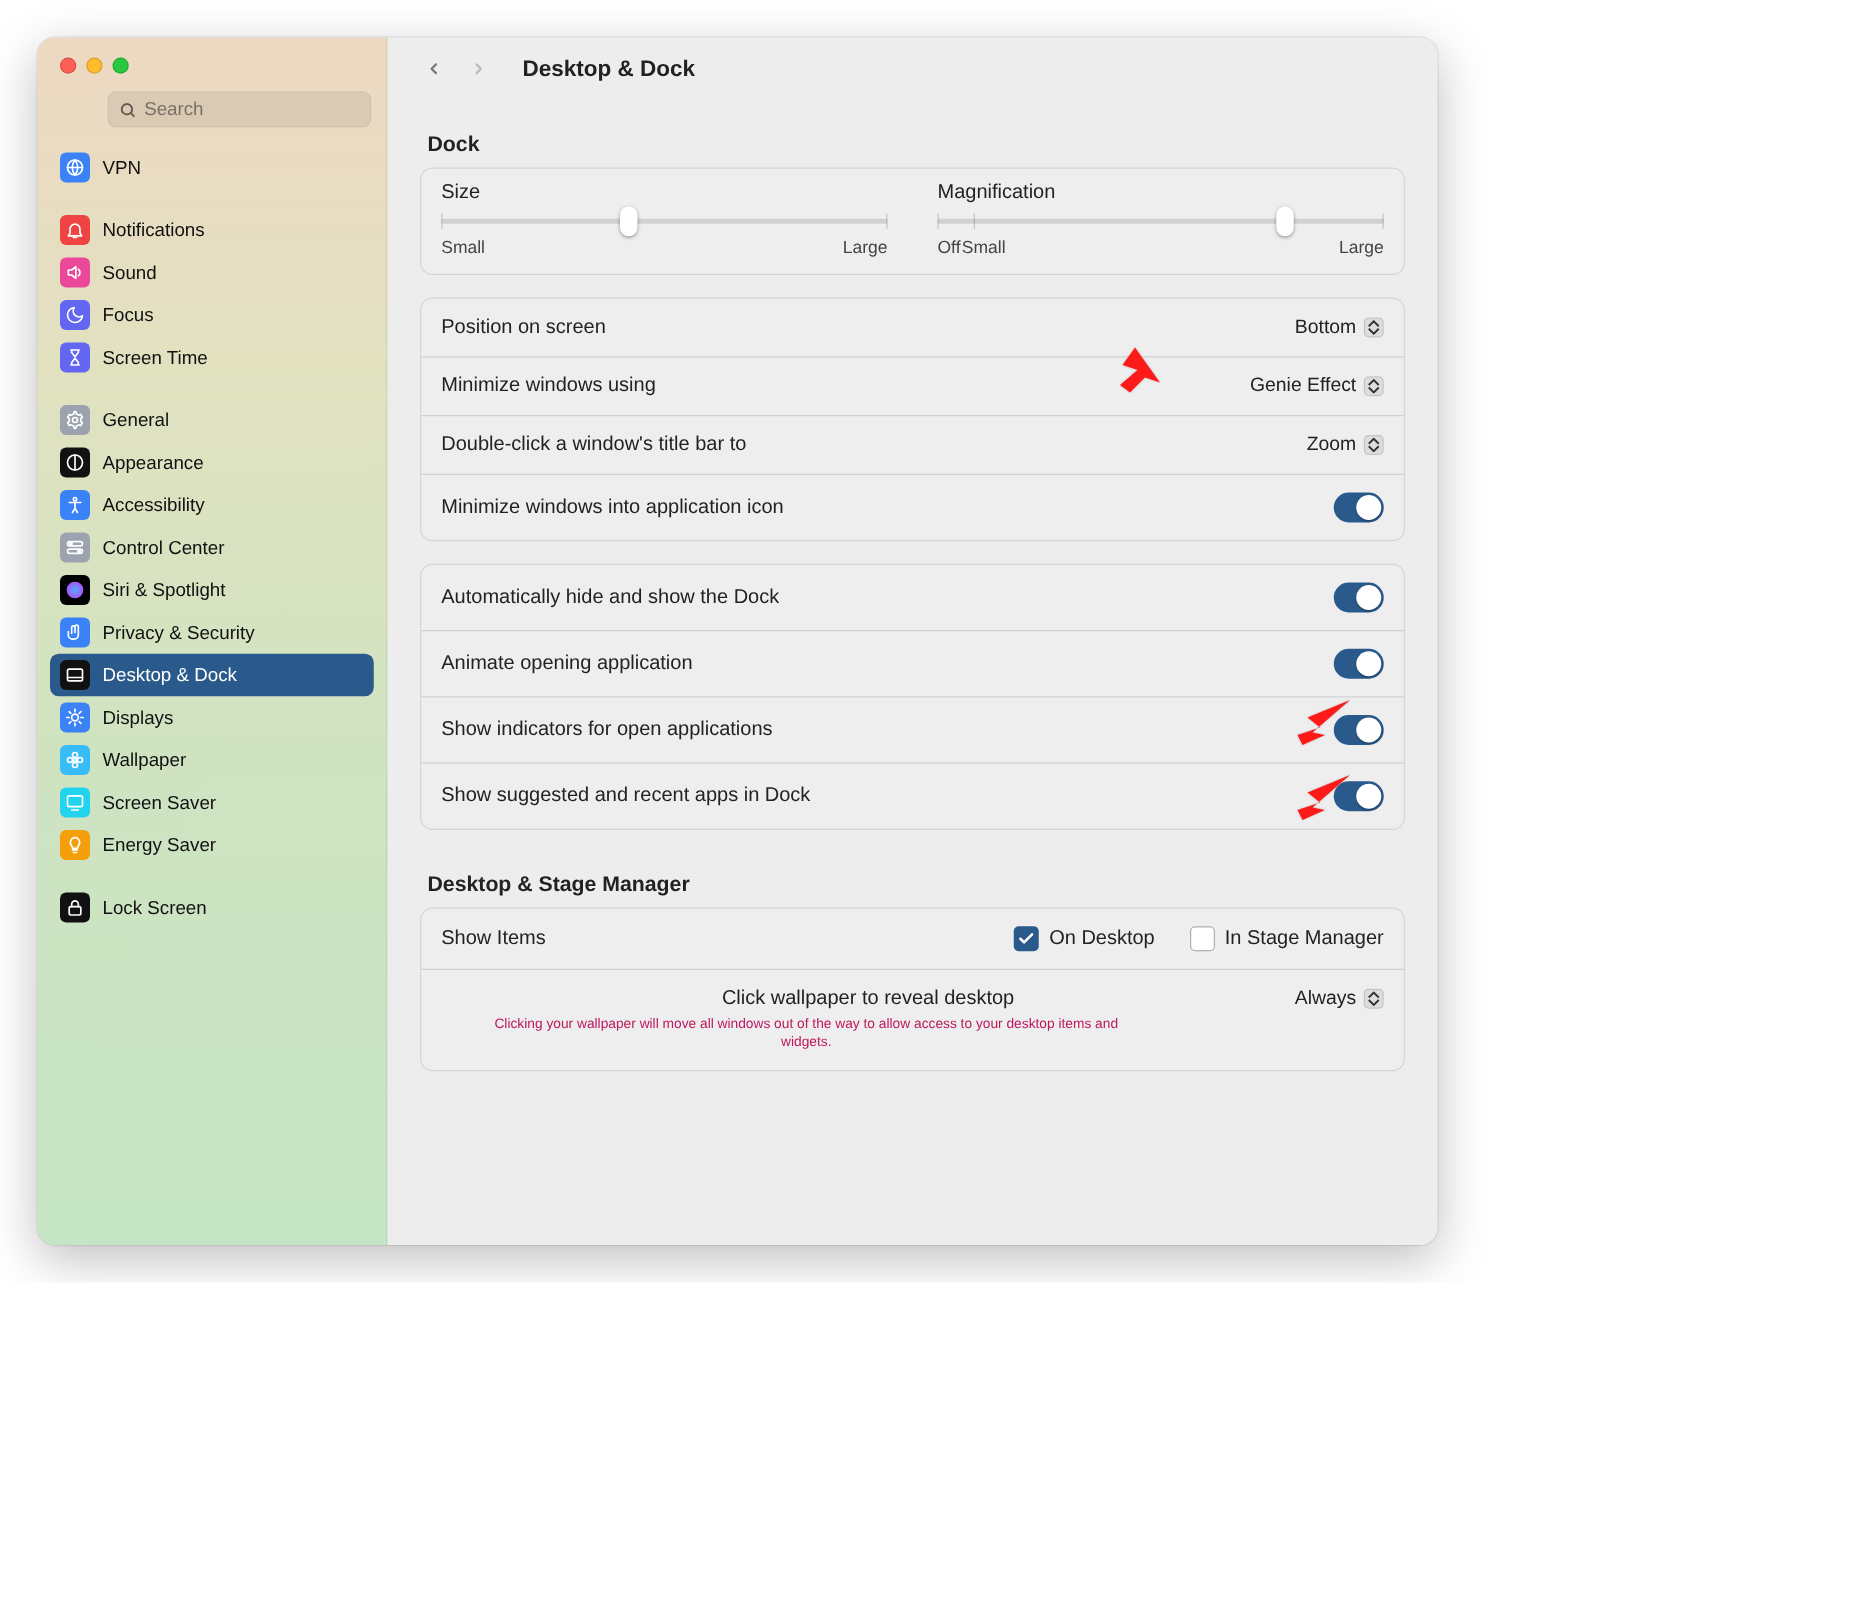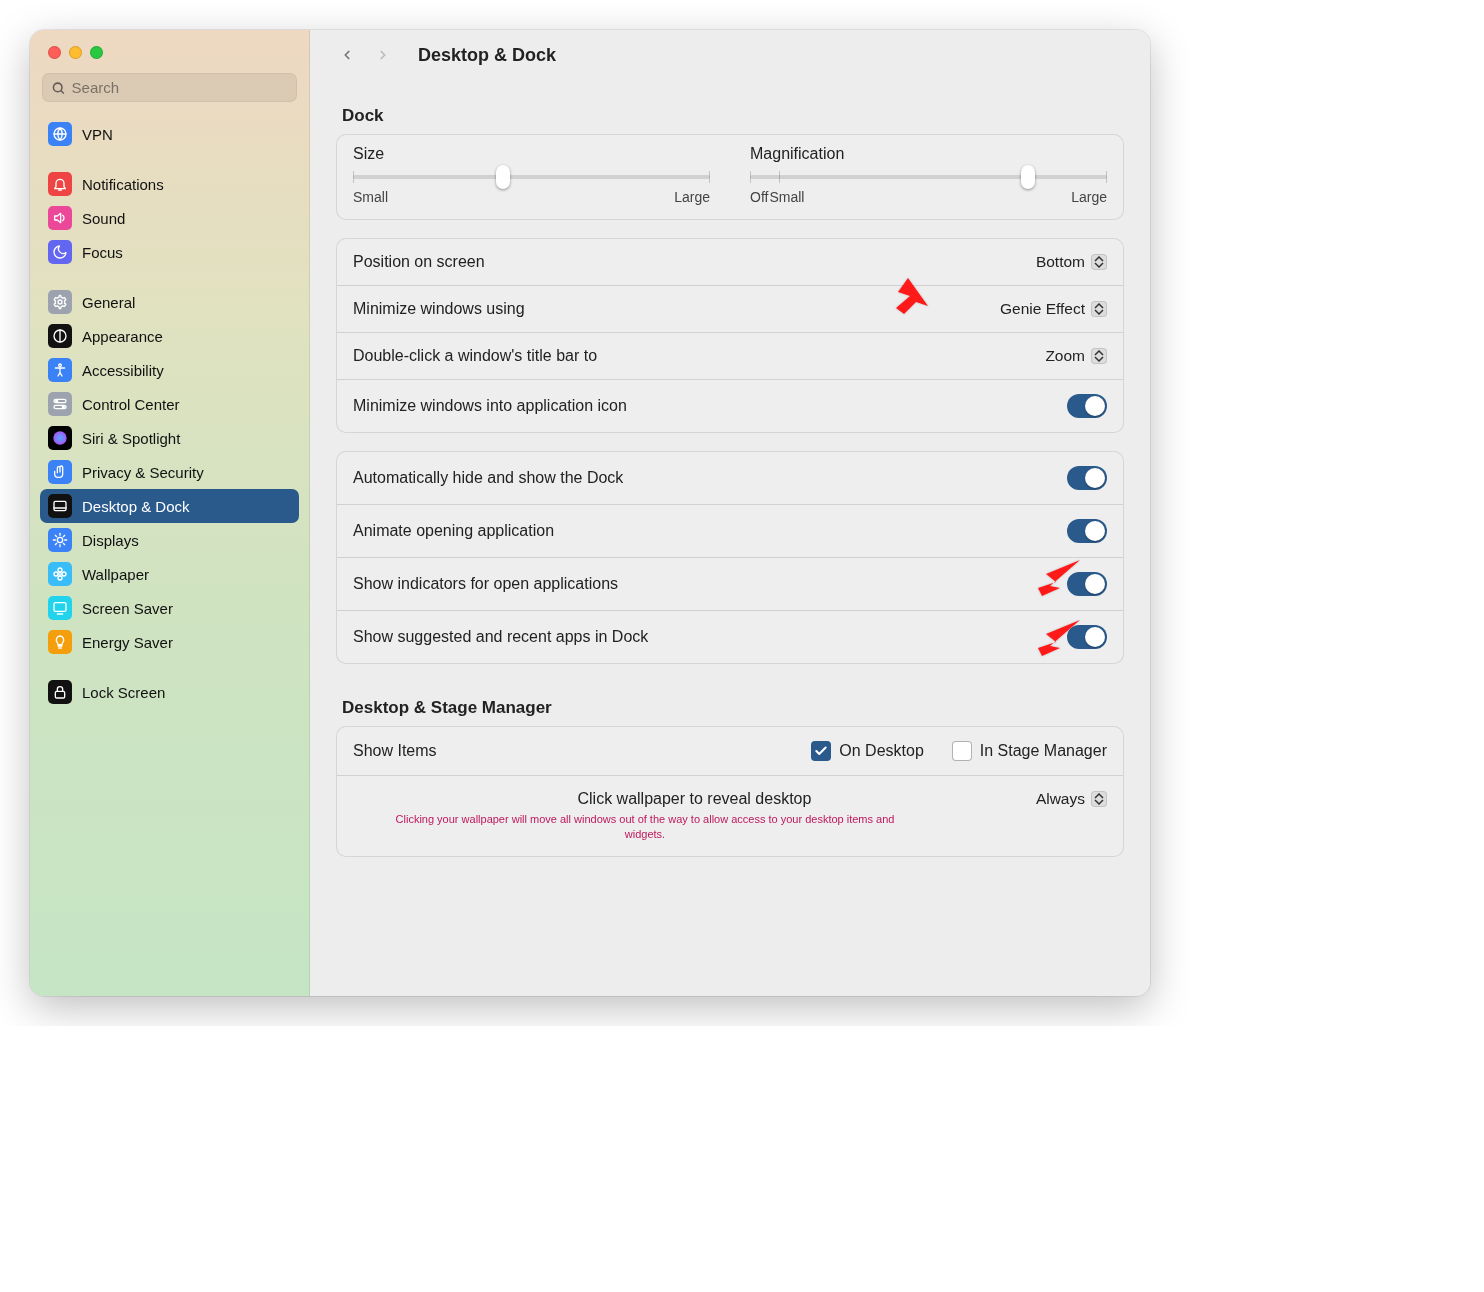--- a/index.html
+++ b/index.html
@@ -15,21 +15,21 @@
 }
 .sidebar {
   width: 280px; flex-shrink: 0;
   background: linear-gradient(180deg, #eed8c2 0%, #e0e2c0 30%, #cfe3c1 60%, #c5e5c4 100%);
   display: flex; flex-direction: column;
   border-right: 1px solid rgba(0,0,0,0.08);
 }
 .traffic { display: flex; gap: 8px; padding: 16px 18px 14px; }
 .traffic span { width: 13px; height: 13px; border-radius: 50%; box-shadow: inset 0 0 0 1px rgba(0,0,0,0.15); }
 .tl-close{background:#ff5f57;} .tl-min{background:#febc2e;} .tl-max{background:#28c840;}
-.search-wrap { padding: 0 12px 15px; }
+.search-wrap { padding: 0 12px 15px; margin-left: 44px; }
 .search {
   display: flex; align-items: center; gap: 6px;
   background: rgba(0,0,0,0.07);
   border: 1px solid rgba(0,0,0,0.05);
   border-radius: 7px; padding: 5px 8px;
 }
 .search input { border:none; background:transparent; font-size:15px; outline:none; width:100%; color:#222; }
 .search input::placeholder { color: rgba(0,0,0,0.45); }
 .nav { overflow-y:auto; flex:1; padding: 0 10px 10px; font-size: 15px; }
 .nav-group { margin-bottom: 16px; }
@@ -174,20 +174,28 @@
             <span>Sound</span>
           </div>
           <div class="nav-item">
             <div class="nav-icon" style="background: rgb(99, 102, 241);">
               <svg width="16" height="16" viewBox="0 0 24 24" fill="none" stroke="#fff" stroke-width="2" stroke-linecap="round" stroke-linejoin="round">
                 <path d="M21 12.8A9 9 0 1 1 11.2 3a7 7 0 0 0 9.8 9.8z"></path>
               </svg>
             </div>
             <span>Focus</span>
           </div>
+          <div class="nav-item">
+            <div class="nav-icon" style="background: rgb(99, 102, 241);">
+              <svg width="16" height="16" viewBox="0 0 24 24" fill="none" stroke="#fff" stroke-width="2" stroke-linecap="round" stroke-linejoin="round">
+                <path d="M7 3h10M7 21h10M8 3v3l4 5 4-5V3M8 21v-3l4-5 4 5v3"></path>
+              </svg>
+            </div>
+            <span>Screen Time</span>
+          </div>
         </div>
         <div class="nav-group">
           <div class="nav-item">
             <div class="nav-icon" style="background: rgb(156, 163, 175);">
               <svg width="16" height="16" viewBox="0 0 24 24" fill="none" stroke="#fff" stroke-width="2" stroke-linecap="round" stroke-linejoin="round">
                 <circle cx="12" cy="12" r="3"></circle>
                 <path d="M19 12a7 7 0 0 0-.2-1.7l2-1.6-2-3.4-2.4 1a7 7 0 0 0-2.9-1.7L13 2h-2l-.5 2.6a7 7 0 0 0-2.9 1.7l-2.4-1-2 3.4 2 1.6A7 7 0 0 0 5 12a7 7 0 0 0 .2 1.7l-2 1.6 2 3.4 2.4-1a7 7 0 0 0 2.9 1.7L11 22h2l.5-2.6a7 7 0 0 0 2.9-1.7l2.4 1 2-3.4-2-1.6A7 7 0 0 0 19 12z"></path>
               </svg>
             </div>
             <span>General</span>

